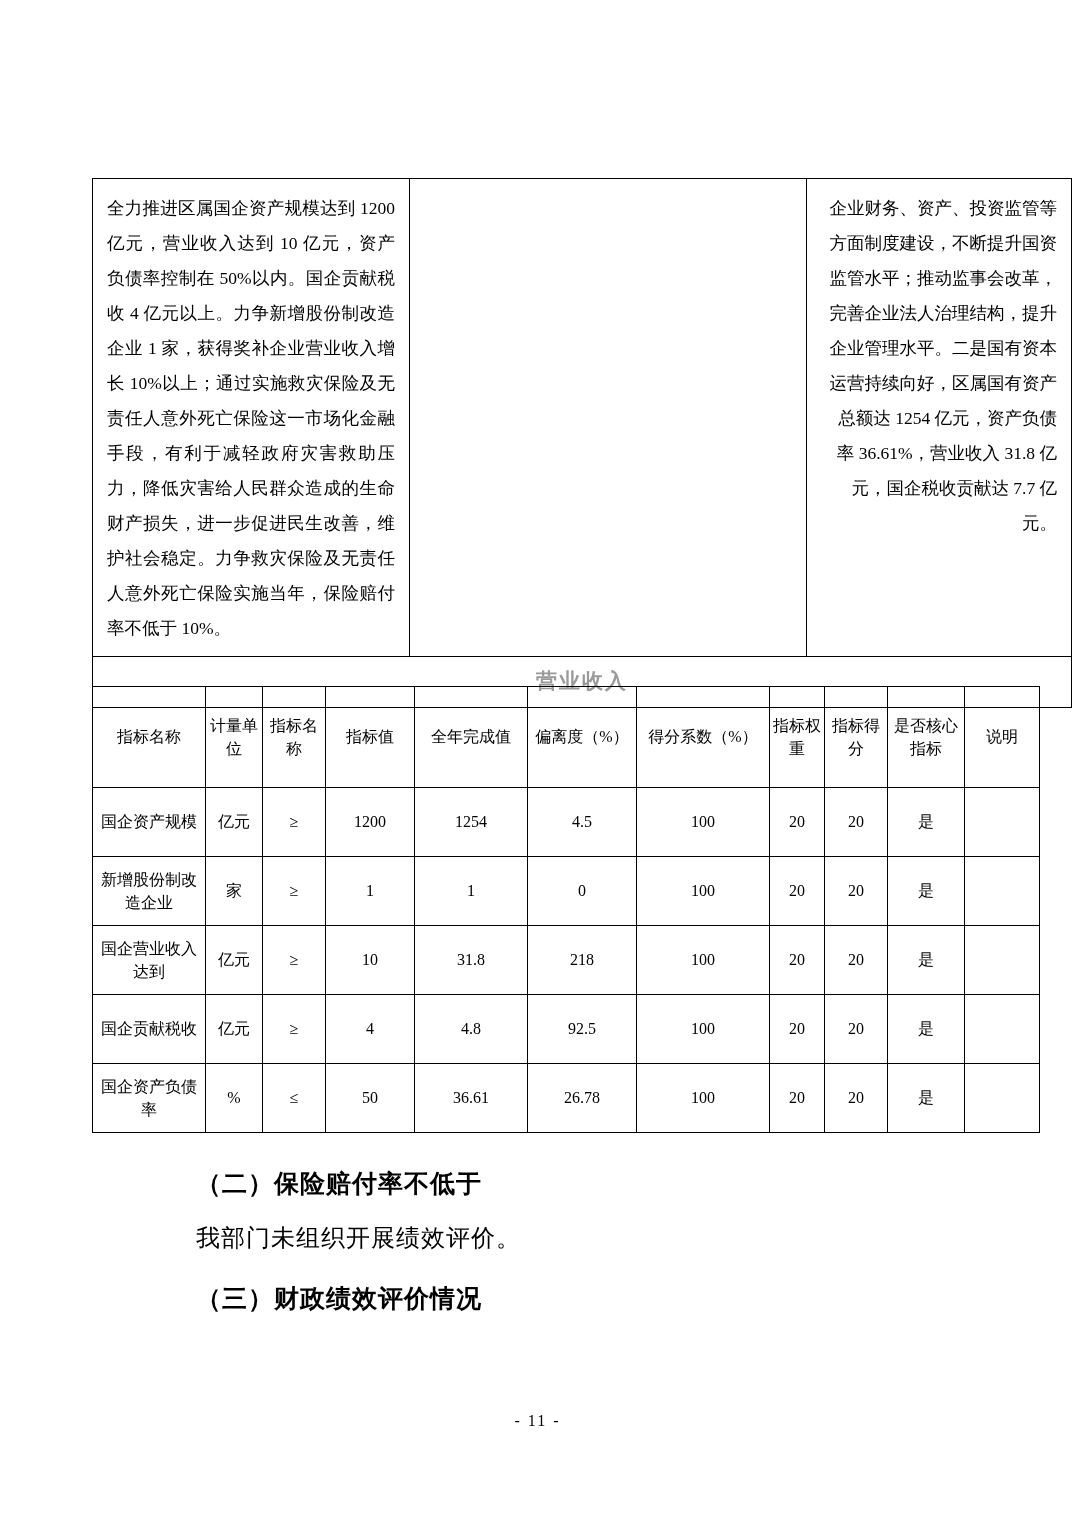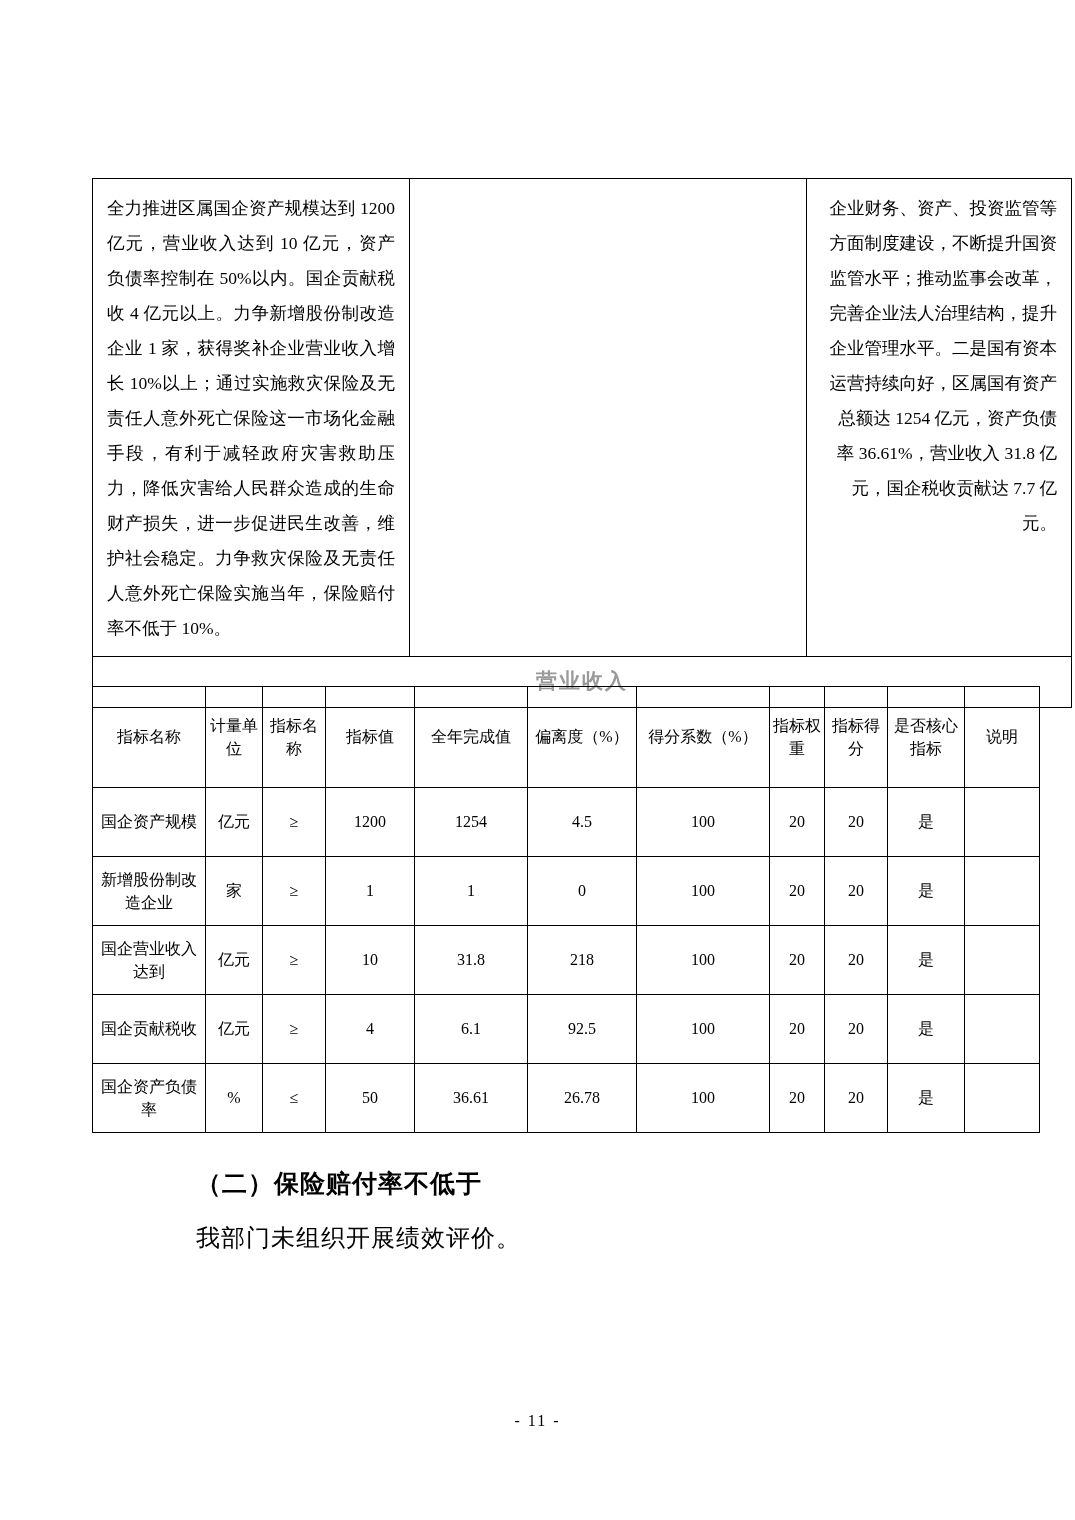--- a/index.html
+++ b/index.html
@@ -218,21 +218,21 @@
         <td>20</td>
         <td>20</td>
         <td>是</td>
         <td></td>
       </tr>
       <tr>
         <td>国企贡献税收</td>
         <td>亿元</td>
         <td>≥</td>
         <td>4</td>
-        <td>6.1</td>
+        <td>4.8</td>
         <td>92.5</td>
         <td>100</td>
         <td>20</td>
         <td>20</td>
         <td>是</td>
         <td></td>
       </tr>
       <tr>
         <td>国企资产负债率</td>
         <td>%</td>
@@ -244,16 +244,17 @@
         <td>20</td>
         <td>20</td>
         <td>是</td>
         <td></td>
       </tr>
     </tbody>
   </table>
 
   <div class="heading" id="h-dept">（二）保险赔付率不低于</div>
   <div class="para" id="p-dept">我部门未组织开展绩效评价。</div>
+  <div class="heading" id="h-fiscal">（三）财政绩效评价情况</div>
 
   <div class="footer">- 11 -</div>
 
 </div>
 
 </body></html>

